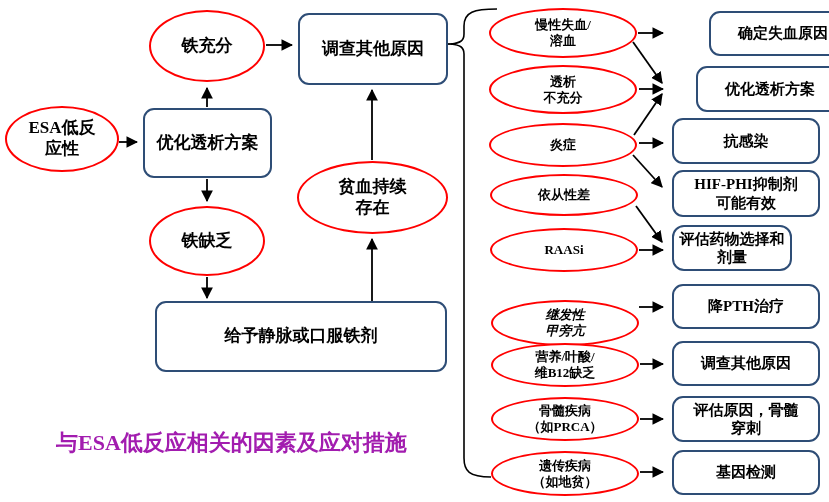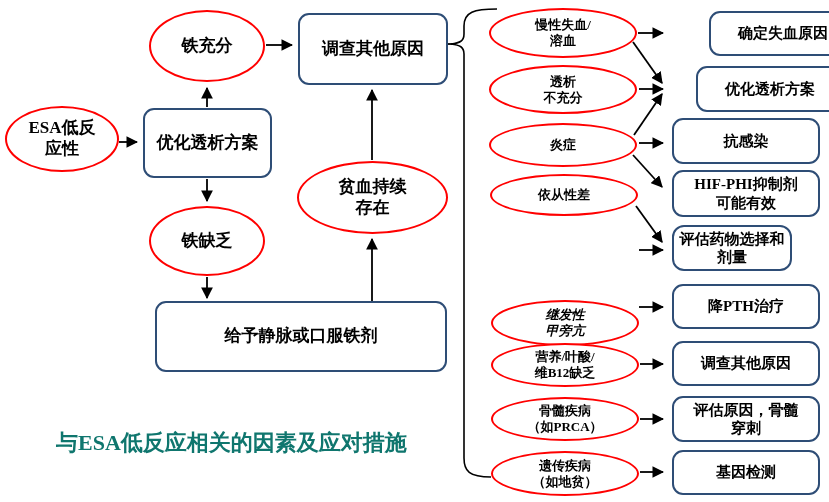--- a/index.html
+++ b/index.html
@@ -27,21 +27,21 @@
     font-size:13px;
   }
   .action{
     border:2.2px solid #2E4D76;
     border-radius:11px;
     font-size:15px;
   }
   .big{font-size:17px;}
   #caption{
     position:absolute;left:56px;top:428px;width:340px;height:30px;
-    font-size:22px;font-weight:bold;color:#0f766e;
+    font-size:22px;font-weight:bold;color:#a21caf;
     white-space:nowrap;
   }
 </style>
 </head>
 <body>
 
 <div id="canvas">
 
   <svg id="connectors" viewBox="0 0 829 502" xmlns="http://www.w3.org/2000/svg">
     <defs>
@@ -93,20 +93,21 @@
 存在</div>
 
   <div class="node action big" style="left:155px;top:301px;width:292px;height:71px;">给予静脉或口服铁剂</div>
 
   <div class="node cause" style="left:489px;top:8px;width:148px;height:50px;">慢性失血/
 溶血</div>
   <div class="node cause" style="left:489px;top:65px;width:148px;height:49px;">透析
 不充分</div>
   <div class="node cause" style="left:489px;top:123px;width:148px;height:44px;">炎症</div>
   <div class="node cause" style="left:490px;top:174px;width:148px;height:42px;">依从性差</div>
+  <div class="node cause" style="left:490px;top:228px;width:148px;height:44px;">RAASi</div>
   <div class="node cause" style="left:491px;top:300px;width:148px;height:46px;font-style:italic;">继发性
 甲旁亢</div>
   <div class="node cause" style="left:491px;top:343px;width:148px;height:44px;">营养/叶酸/
 维B12缺乏</div>
   <div class="node cause" style="left:491px;top:397px;width:148px;height:44px;">骨髓疾病
 （如PRCA）</div>
   <div class="node cause" style="left:491px;top:451px;width:148px;height:45px;">遗传疾病
 （如地贫）</div>
 
   <div class="node action" style="left:709px;top:11px;width:148px;height:45px;">确定失血原因</div>

